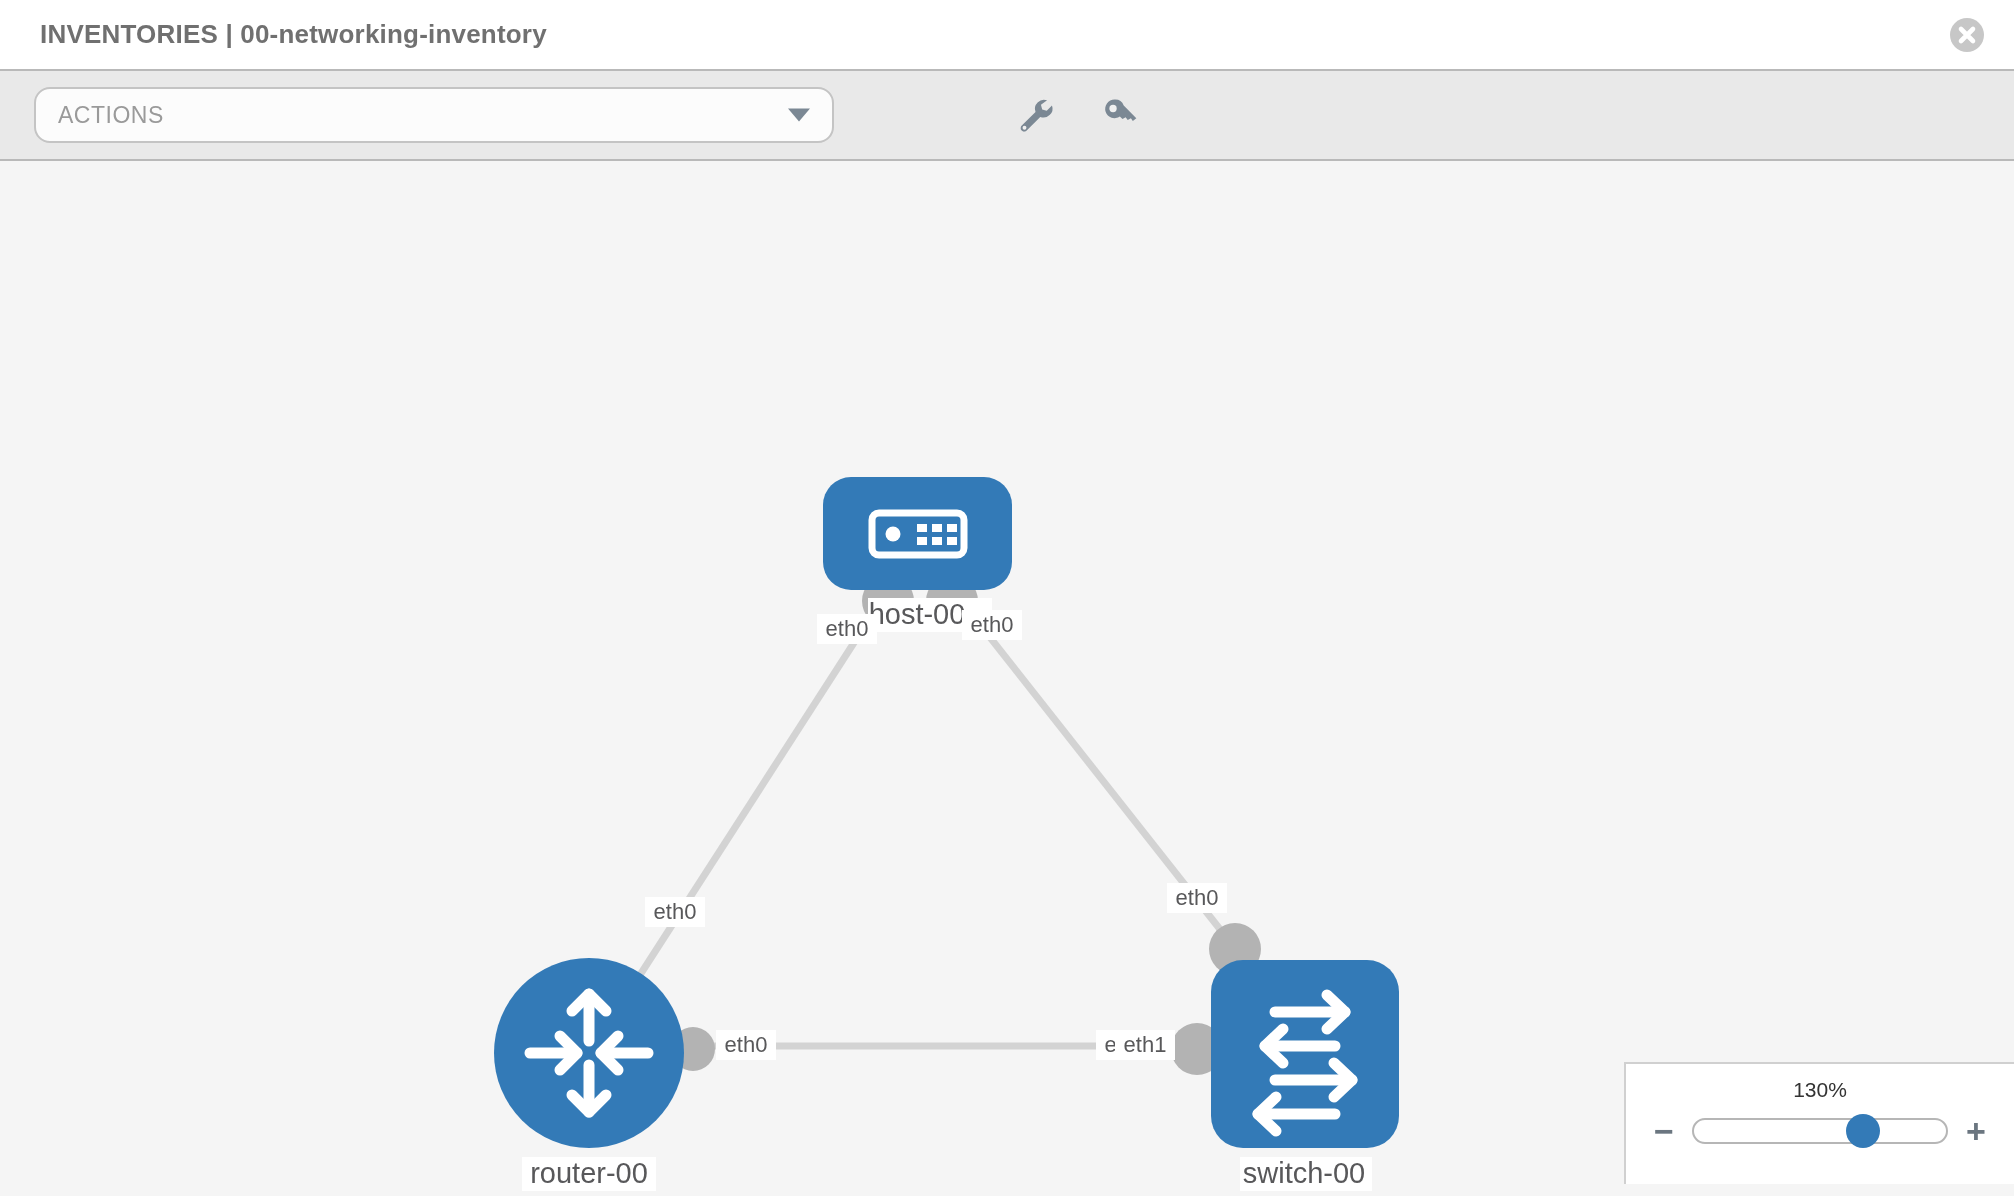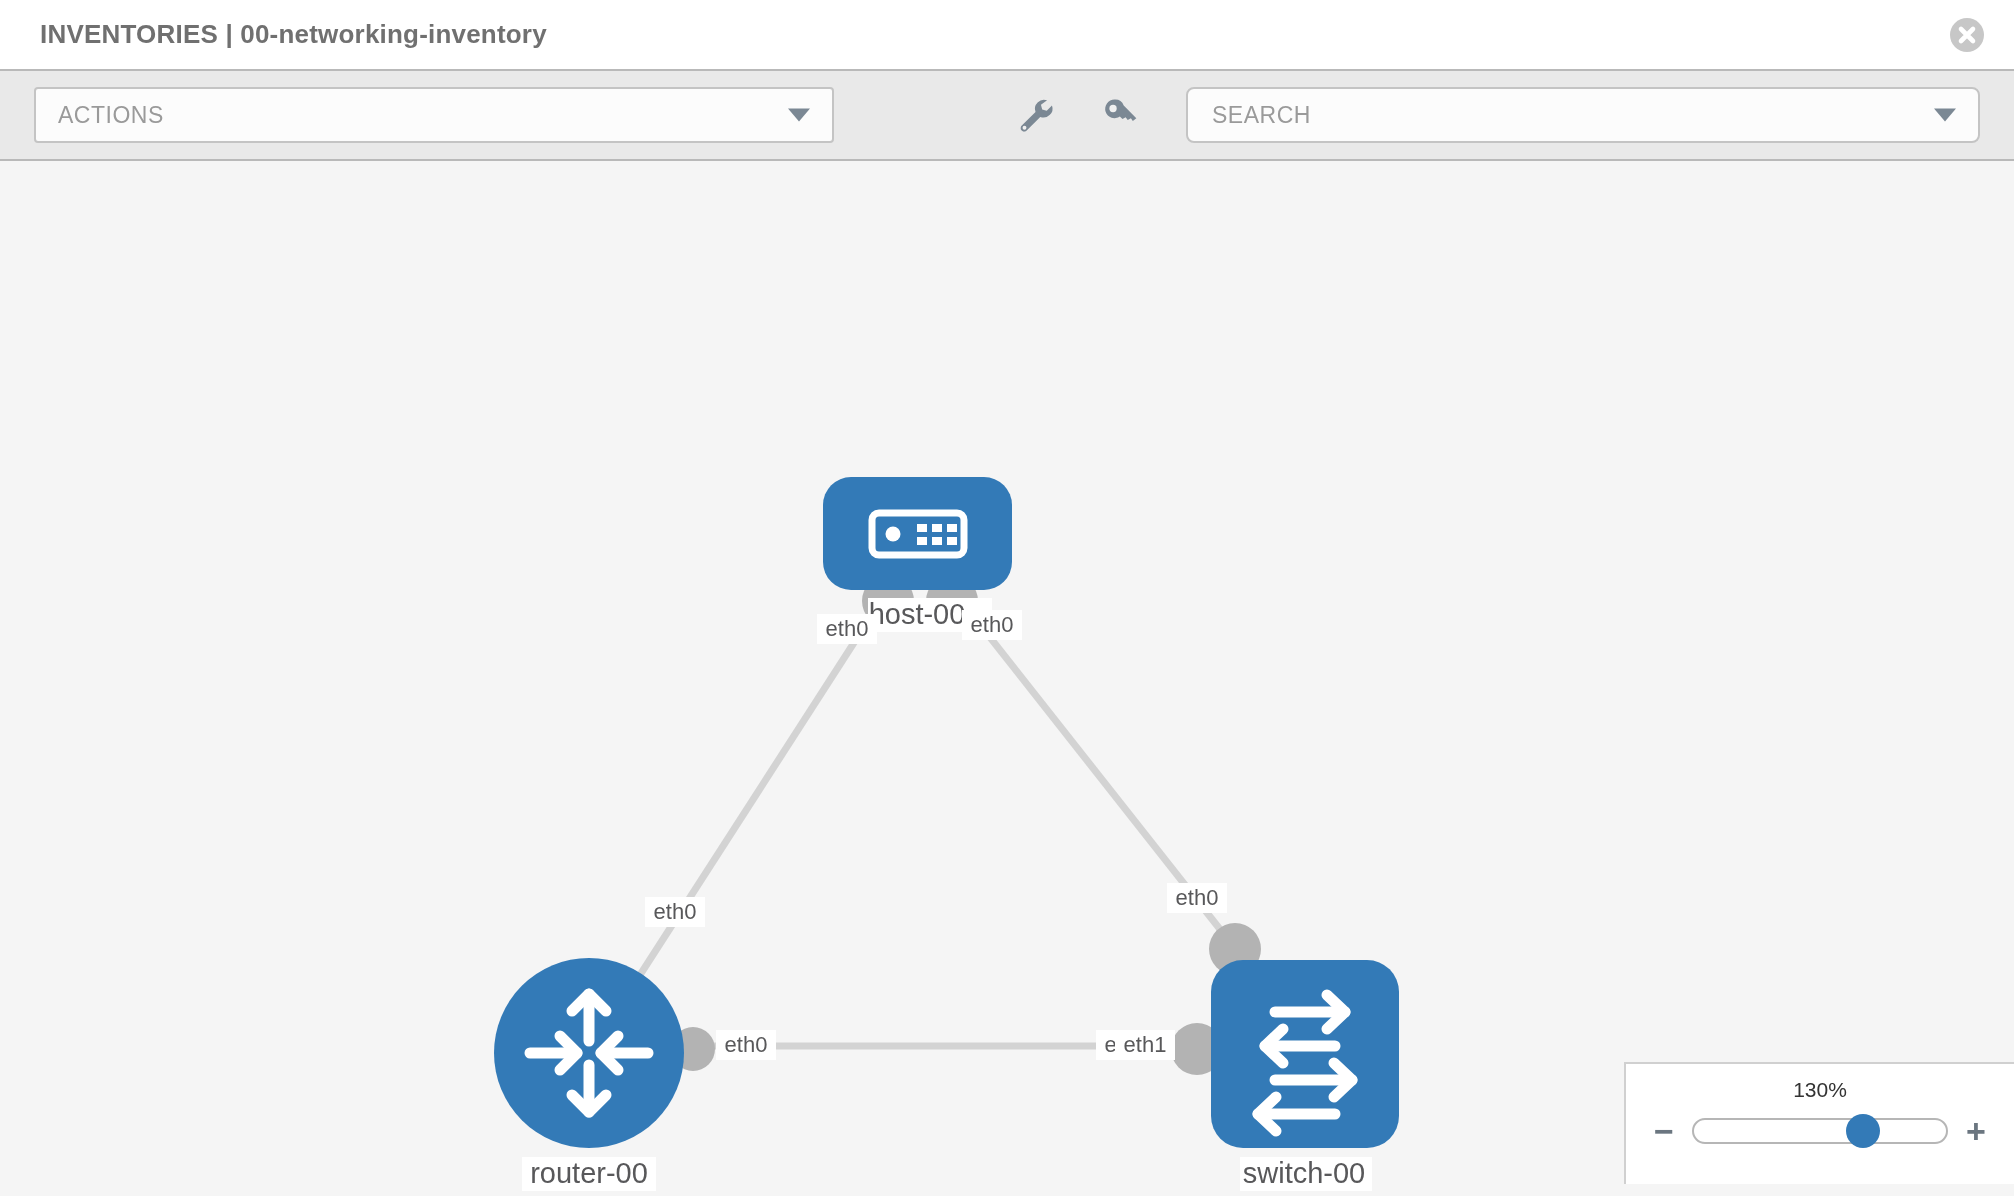--- a/index.html
+++ b/index.html
@@ -51,21 +51,21 @@
     align-items: center;
     padding: 0 34px;
     gap: 0;
   }
   .dropdown {
     position: relative;
     width: 800px;
     height: 56px;
     background: #fcfcfc;
     border: 2px solid #c4c4c4;
-    border-radius: 4px;
+    border-radius: 16px;
     display: flex;
     align-items: center;
     padding: 0 22px;
     cursor: pointer;
   }
   .dropdown-label {
     font-size: 23px;
     color: #9a9a9a;
     letter-spacing: 0.5px;
   }
@@ -222,24 +222,20 @@
     <svg class="tool-icon" width="42" height="42" viewBox="0 0 24 24">
       <path d="M18.9 3.6a5.2 5.2 0 0 0-5.4 1.2 5.2 5.2 0 0 0-1.2 5.5L4.6 17.9a2 2 0 1 0 2.8 2.8l7.6-7.6a5.2 5.2 0 0 0 5.5-1.2 5.2 5.2 0 0 0 1.2-5.4l-3 3-2.6-.7-.7-2.6z" fill="#7b8894"></path>
       <circle cx="6" cy="19.3" r="1.1" fill="#f0f0f0"></circle>
     </svg>
     <svg class="tool-icon" width="42" height="42" viewBox="0 0 24 24">
       <path d="M9.4 3.2a5.3 5.3 0 1 0 3.1 9.6l1.5 1.5 1.8-1 1.2 1.5 1.8-1 1.1 1.6 2-1.6-7.2-7.3A5.3 5.3 0 0 0 9.4 3.2z" fill="#7b8894"></path>
       <circle cx="8.6" cy="8.3" r="2.1" fill="#f0f0f0"></circle>
     </svg>
   </div>
 
-  <div class="search-box">
-    <input class="search-input" type="text" placeholder="SEARCH" style="">
-    <span class="caret"></span>
-  </div>
 </div>
 
 <div class="canvas">
 
   <svg class="topology-svg" viewBox="0 0 2014 1035">
 
     <g>
       <line class="link" x1="886" y1="432" x2="620" y2="845"></line>
       <line class="link" x1="955" y1="432" x2="1245" y2="800"></line>
       <line class="link" x1="660" y1="885" x2="1245" y2="885"></line>

